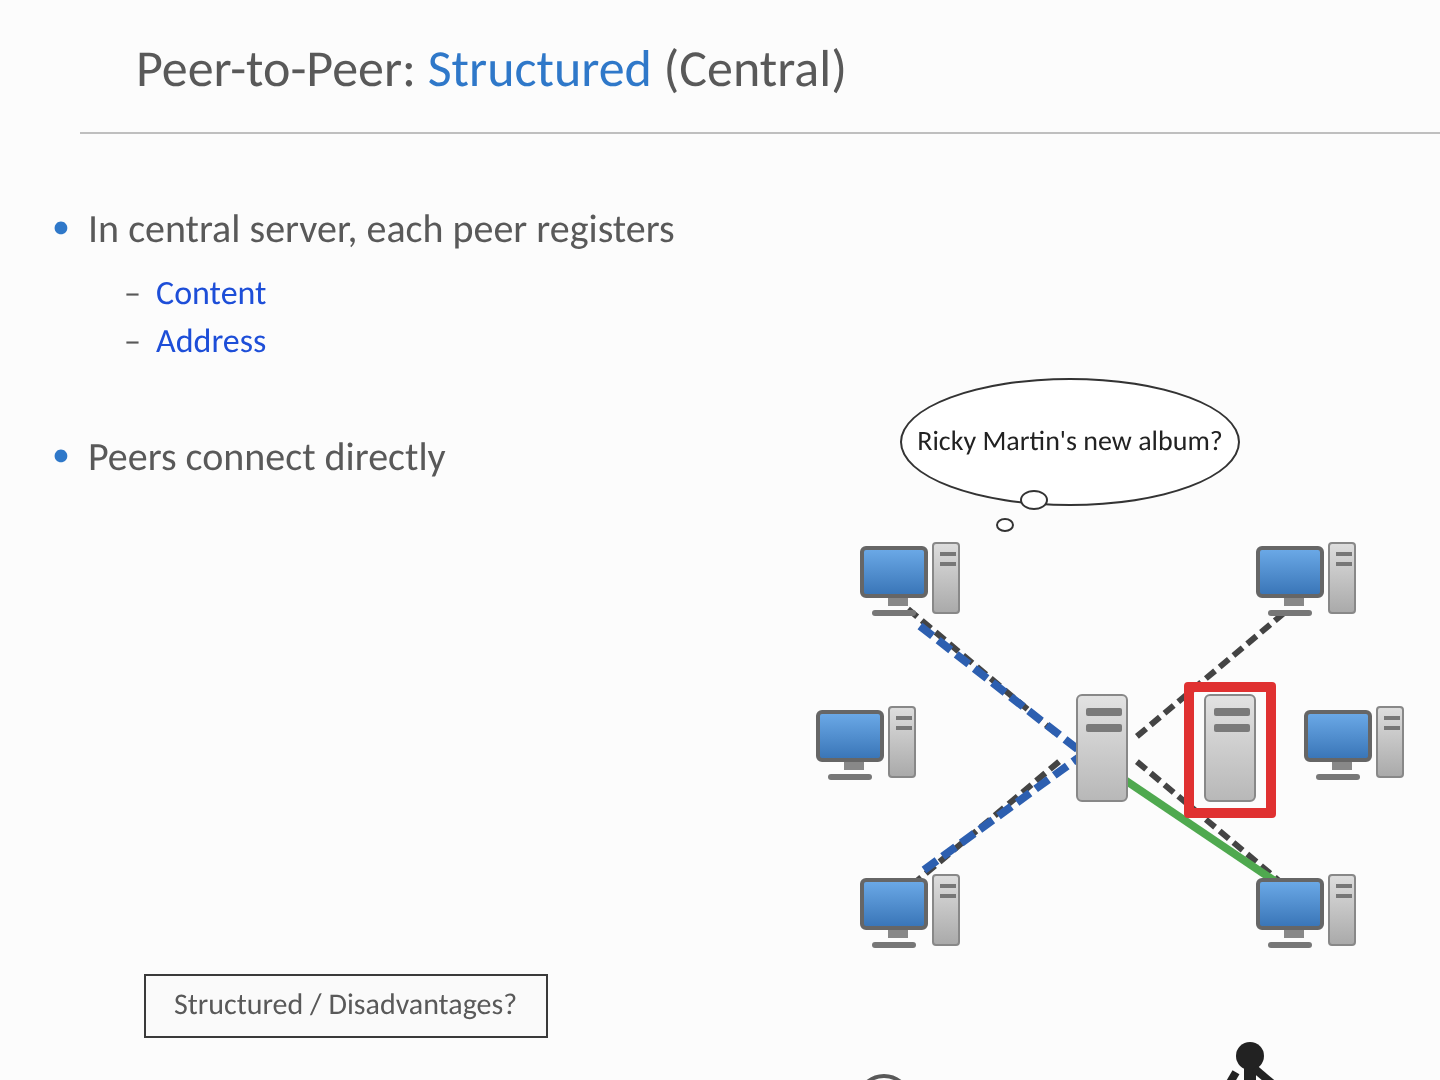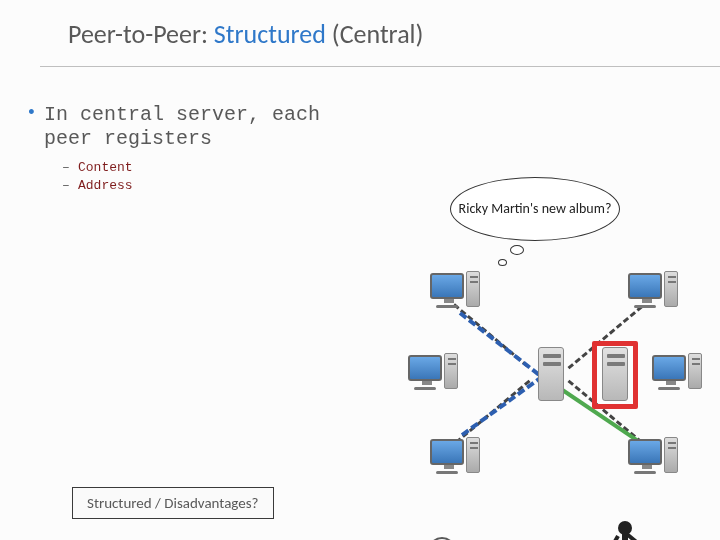--- a/index.html
+++ b/index.html
@@ -32,34 +32,33 @@
   }
   ul.main { list-style: none; }
   ul.main > li {
     font-size: 20px;
     color: #595959;
     margin-bottom: 6px;
     position: relative;
     padding-left: 20px;
     line-height: 1.2;
     font-weight: 300;
-    font-family: Liberation Mono, monospace;
   }
   ul.main > li::before {
     content: "•";
     position: absolute;
     left: 2px;
     color: #2f78c9;
     font-size: 18px;
   }
   ul.main > li.gap { margin-top: 34px; }
   ul.sub { list-style: none; margin-top: 8px; }
   ul.sub > li {
-    font-size: 13px;
-    color: #7f1d1d;
+    font-size: 17px;
+    color: #1d4ed8;
     padding-left: 34px;
     position: relative;
     line-height: 1.4;
     font-weight: 300;
   }
   ul.sub > li::before {
     content: "–";
     position: absolute;
     left: 18px;
     color: #595959;
@@ -77,21 +76,21 @@
   .right {
     position: absolute;
     left: 390px;
     top: 70px;
     width: 320px;
     height: 460px;
   }
   
   .bubble {
     position: absolute;
-    top: 40px; left: 60px;
+    top: 52px; left: 60px;
     width: 170px; height: 64px;
     background: #fff;
     border: 1px solid #333;
     border-radius: 50% / 50%;
     display: flex;
     align-items: center;
     justify-content: center;
     text-align: center;
     font-size: 14px;
     line-height: 1.2;
@@ -228,20 +227,21 @@
 
   <div class="left">
     <ul class="main">
       <li>
         <span>In central server, each peer registers</span>
         <ul class="sub">
           <li>Content</li>
           <li>Address</li>
         </ul>
       </li>
+      <li class="gap">Peers connect directly</li>
     </ul>
     <div class="footer-box">Structured / Disadvantages?</div>
   </div>
 
   <div class="right">
 
     <div class="bubble">
       <span>Ricky Martin's new album?</span>
     </div>
     <div class="bubble-dot bd1"></div>

